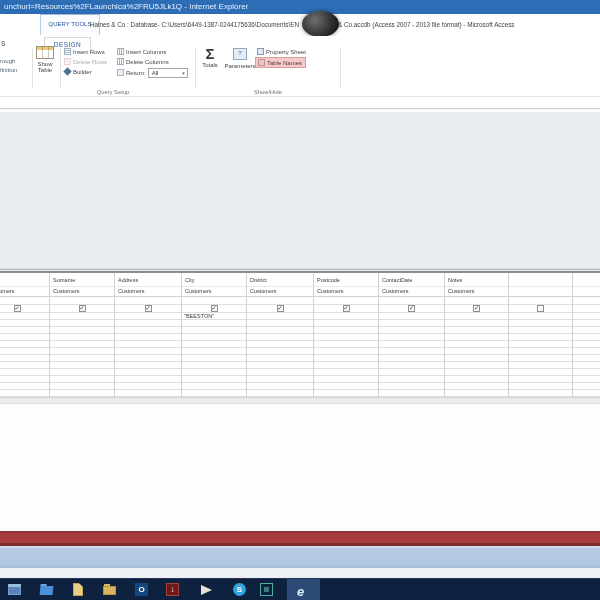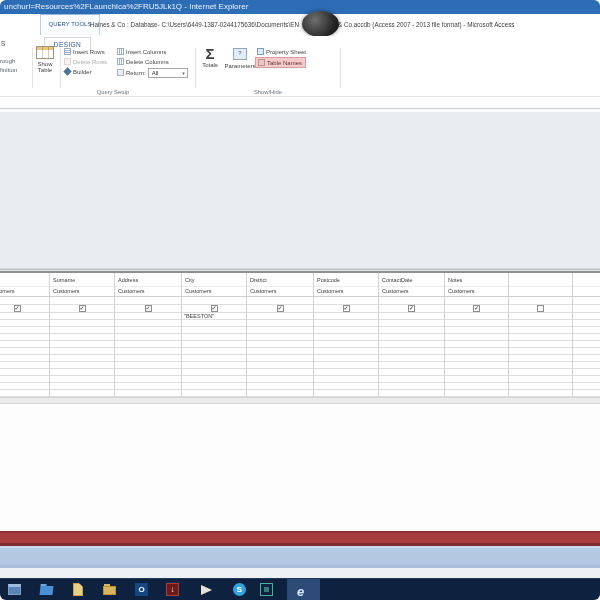--- a/index.html
+++ b/index.html
@@ -1,17 +1,17 @@
 <!DOCTYPE html>
 <html><head>
 <meta charset="utf-8">
 <style>
   html,body{margin:0;padding:0;background:#fff;}
   #screen{position:relative;width:600px;height:600px;overflow:hidden;
-    font-family:"Liberation Sans",sans-serif;background:#fff;border-radius:6px;}
+    font-family:"Liberation Sans",sans-serif;background:#fff;}
   
   .ie-bar{position:absolute;left:0;top:0;width:600px;height:14px;background:#2d6db6;}
   .ie-bar .t{position:absolute;left:4px;top:0;line-height:14px;font-size:8px;color:#e9f2fc;white-space:nowrap;}
   
   .acc-top{position:absolute;left:0;top:14px;width:600px;height:22px;background:#fff;}
   .qt-box{position:absolute;left:40px;top:0;width:60px;height:21px;box-sizing:border-box;
     border-top:1px solid #9db9d6;border-left:1px solid #b9cfe4;border-right:1px solid #b9cfe4;
     background:#fafcff;text-align:center;font-size:6px;color:#2b579a;padding-top:6px;}
   .acc-title{position:absolute;left:90px;top:0;height:22px;line-height:22px;font-size:6.3px;color:#3f3f3f;white-space:nowrap;}
   .acc-title .gap{display:inline-block;width:16px;}

